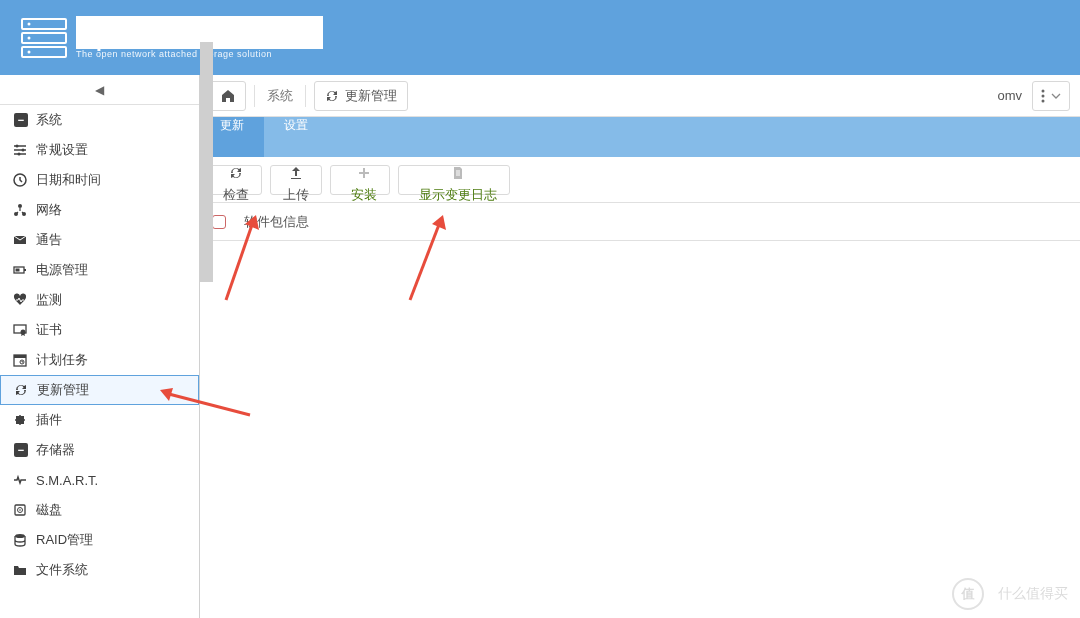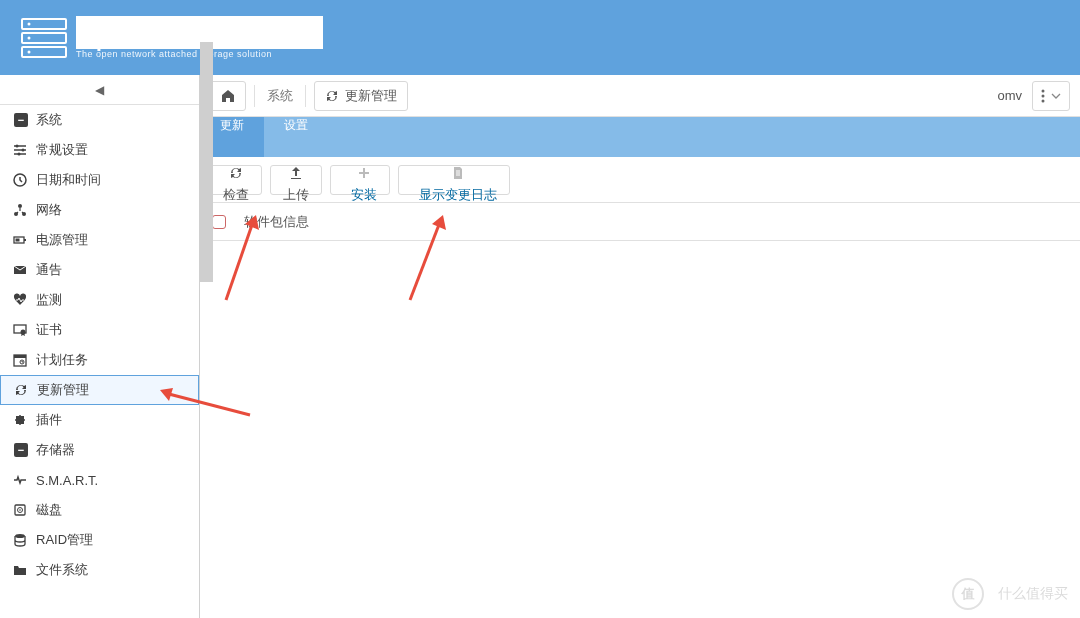--- a/index.html
+++ b/index.html
@@ -35,21 +35,21 @@
     .user-area { display: flex; align-items: center; gap: 6px; }
     .user-label { font-size: 13px; color: #555; margin-right: 4px; text-align: right; }
     .menu-btn { height: 30px; border: 1px solid #d8d8d8; border-radius: 3px; background: #fff; display: inline-flex; align-items: center; padding: 0 8px; }
     
     .tabs-bar { height: 40px; background: #85bbe8; display: flex; align-items: stretch; }
     .tab { padding: 0 20px; display: flex; font-size: 12px; color: #fff; cursor: pointer; }
     .tab.active { background: #5fa2dd; }
     
     .toolbar { height: 46px; display: flex; align-items: center; padding: 0 10px; gap: 8px; border-bottom: 1px solid #e0e0e0; }
     .tool-btn { height: 30px; border: 1px solid #dadada; border-radius: 3px; background: #fff; display: inline-flex; align-items: center; padding: 0 12px; font-size: 13px; color: #555; gap: 6px; flex-direction: column; }
-    .tool-btn.disabled { color: #0369a1; padding-left: 20px; }
+    .tool-btn.disabled { color: #4d7c0f; padding-left: 20px; }
     .tool-btn.disabled .ic { color: #bbb; }
     .ic { display: inline-flex; width: 14px; height: 14px; align-items: center; justify-content: center; }
     
     .grid-header { height: 38px; border-bottom: 1px solid #e0e0e0; display: flex; align-items: center; padding: 0 12px; gap: 18px; font-size: 13px; color: #555; }
     .checkbox { width: 14px; height: 14px; border: 1.5px solid #cc6666; border-radius: 3px; }
     
     .scrollbar { position: absolute; left: 200px; top: 42px; width: 13px; height: 240px; background: #cfcfcf; border-radius: 0; z-index: 5; }
     
     .arrow { position: absolute; z-index: 10; pointer-events: none; }
     .watermark { position: absolute; right: 12px; bottom: 8px; display: flex; align-items: center; gap: 6px; opacity: 0.35; z-index: 4; }
@@ -113,35 +113,35 @@
             <circle cx="3" cy="11" r="2" fill="#404040"></circle>
             <circle cx="11" cy="11" r="2" fill="#404040"></circle>
             <path d="M7 5v3M5 9l-1 1M9 9l1 1" stroke="#404040" stroke-width="1.2"></path>
           </svg>
         </span>
         <span>网络</span>
       </div>
     <div class="tree-item level-1">
         <span class="tree-icon">
           <svg width="14" height="14" viewBox="0 0 14 14">
+            <rect x="1" y="3" width="12" height="8" fill="#404040"></rect>
+            <path d="M1 3l6 4 6-4" stroke="#fff" stroke-width="1" fill="none"></path>
+          </svg>
+        </span>
+        <span>通告</span>
+      </div>
+    <div class="tree-item level-1">
+        <span class="tree-icon">
+          <svg width="14" height="14" viewBox="0 0 14 14">
             <rect x="1" y="4" width="10" height="6" fill="none" stroke="#404040" stroke-width="1.3"></rect>
             <rect x="11" y="6" width="2" height="2" fill="#404040"></rect>
             <rect x="2.5" y="5.5" width="4" height="3" fill="#404040"></rect>
           </svg>
         </span>
         <span>电源管理</span>
-      </div>
-    <div class="tree-item level-1">
-        <span class="tree-icon">
-          <svg width="14" height="14" viewBox="0 0 14 14">
-            <rect x="1" y="3" width="12" height="8" fill="#404040"></rect>
-            <path d="M1 3l6 4 6-4" stroke="#fff" stroke-width="1" fill="none"></path>
-          </svg>
-        </span>
-        <span>通告</span>
       </div>
     <div class="tree-item level-1">
         <span class="tree-icon">
           <svg width="14" height="14" viewBox="0 0 14 14">
             <path d="M7 12C3 8 1 6 1 4a3 3 0 016-1 3 3 0 016 1c0 2-2 4-6 8z" fill="#404040"></path>
             <path d="M3 7h2l1-2 2 4 1-2h2" stroke="#fff" stroke-width="1" fill="none"></path>
           </svg>
         </span>
         <span>监测</span>
       </div>

